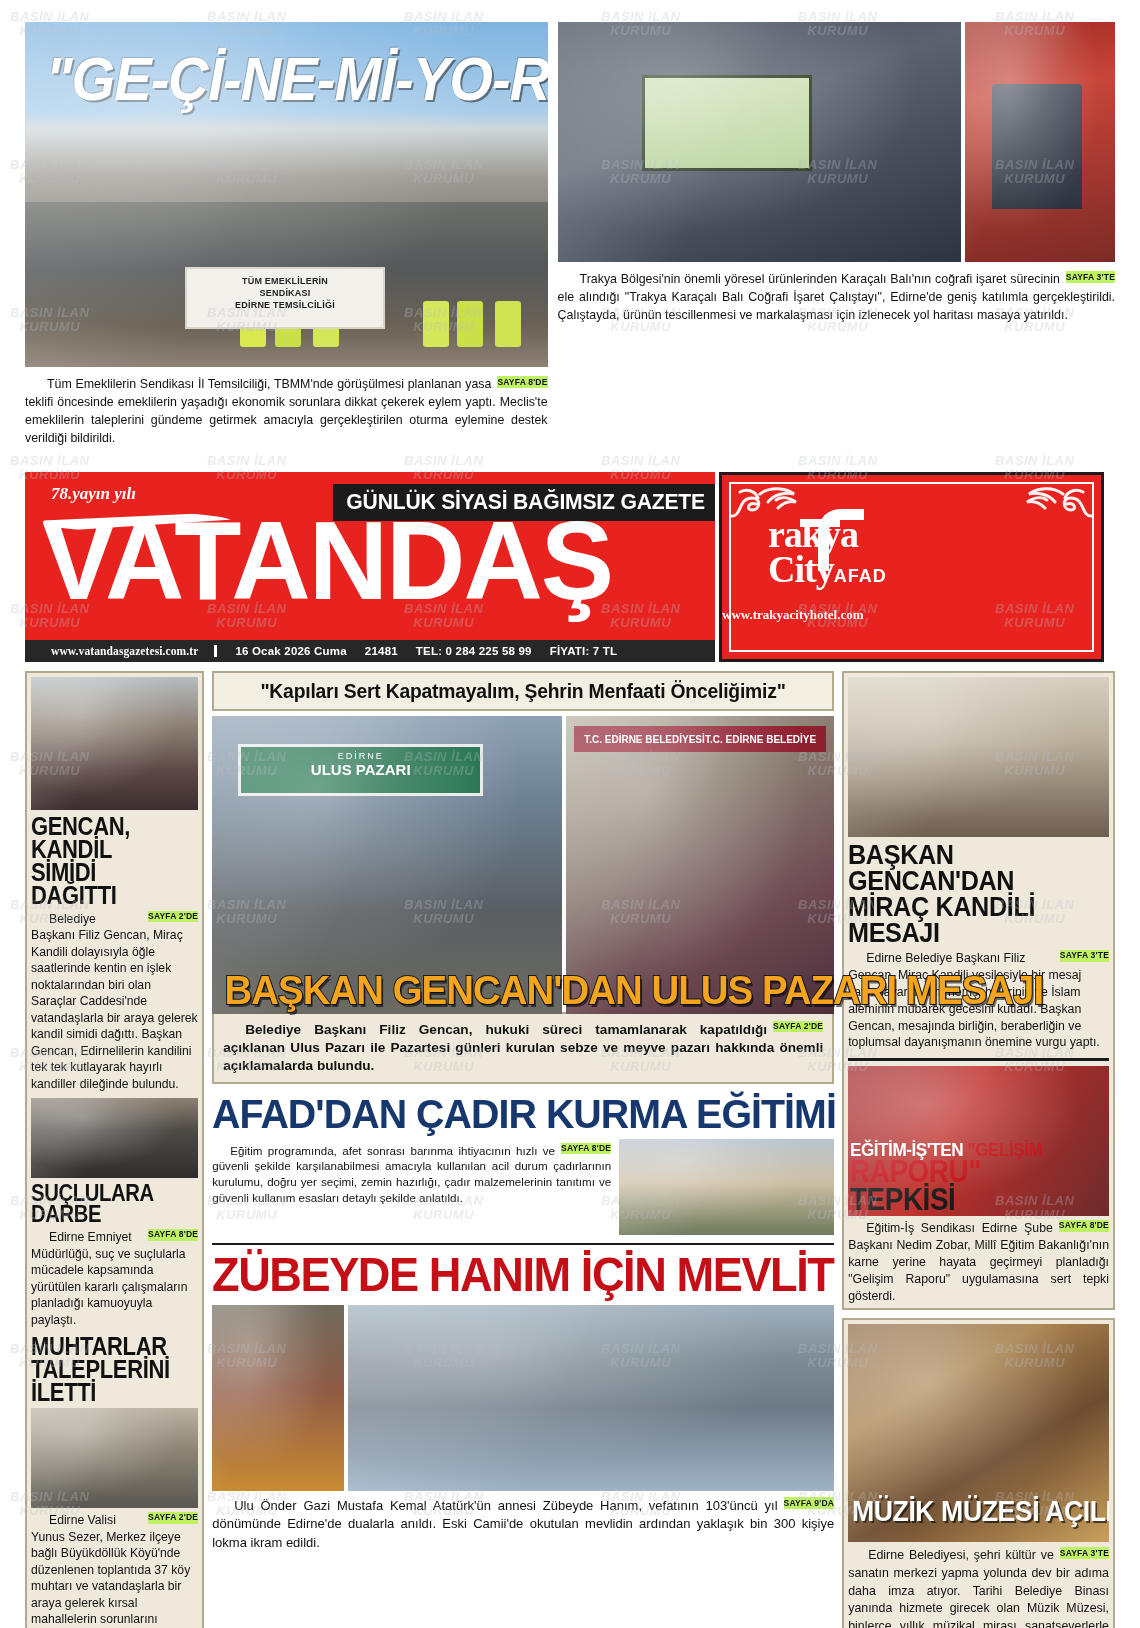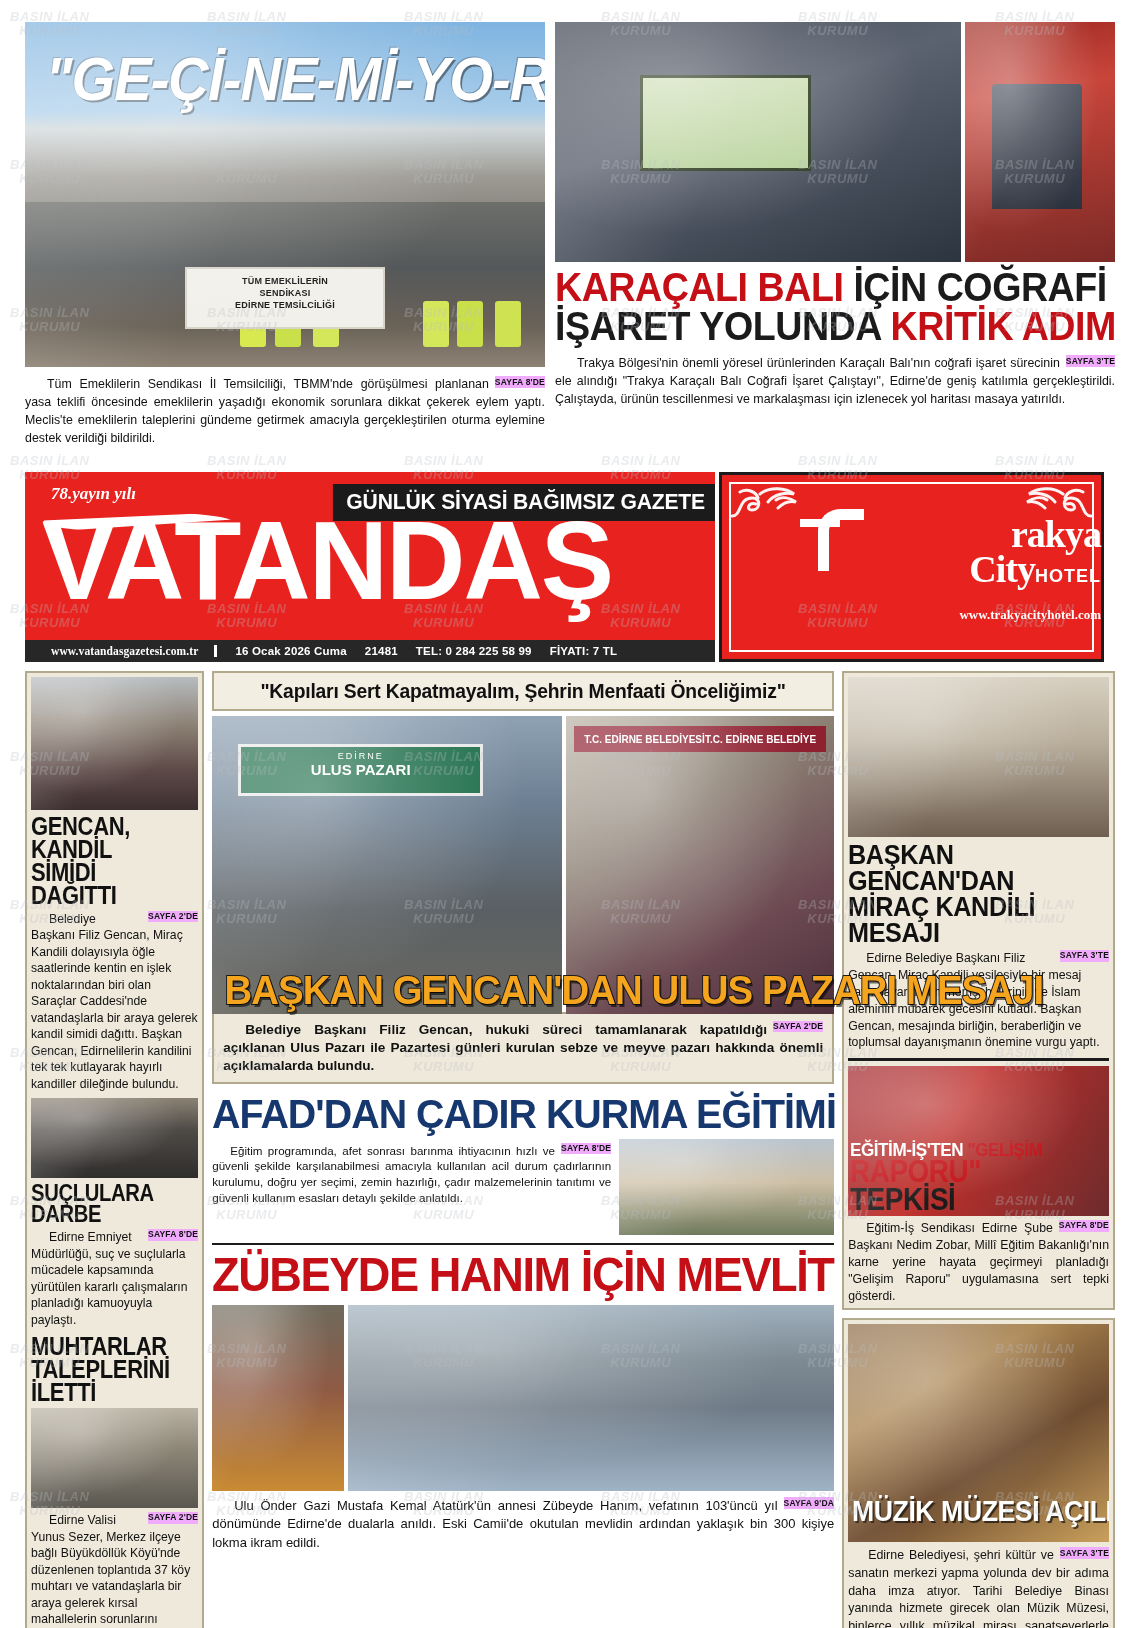--- a/index.html
+++ b/index.html
@@ -86,21 +86,21 @@
   .blk { color: #1b1b1b; }
 
   
   .lead-body {
     margin-top: 9px; font-size: 12.4px; line-height: 1.45; color: #111;
     text-align: justify; position: relative;
   }
   .lead-body .indent { display: inline-block; width: 22px; }
   .pageref {
     font-size: 8.5px; font-weight: bold; color: #111; letter-spacing: .2px;
-    background: #f0abfc; float: right; margin-left: 6px;
+    background: #bef264; float: right; margin-left: 6px;
   }
 
   
   .masthead-row { display: flex; gap: 4px; margin-top: 10px; height: 190px; }
   .mast-main { width: 690px; position: relative; }
   .mast-red { background: #e8231f; height: 168px; position: relative; overflow: hidden; }
   .yayin {
     position: absolute; left: 26px; top: 12px; color: #fff;
     font-family: "Liberation Serif", serif; font-style: italic; font-weight: bold;
     font-size: 17px;
@@ -127,21 +127,21 @@
     font-size: 11.5px; font-weight: bold; letter-spacing: .2px; margin-top: 0px;
   }
   .mast-strip .site {
     font-family: "Liberation Serif", serif; padding: 0 16px 0 26px;
     border-right: 3px solid #fff; letter-spacing: .1px;
   }
   .mast-strip .cell { padding: 0 0 0 18px; }
 
   .mast-ad {
     width: 385px; background: #e8231f; border: 3px solid #1b1b1b;
-    position: relative; color: #fff; text-align: right;
+    position: relative; color: #fff; text-align: left;
   }
   .ad-inner { position: absolute; inset: 7px; border: 2px solid #fff; }
   .orn { position: absolute; width: 70px; height: 40px; opacity: .95; }
   .orn.l { left: 8px; top: 7px; }
   .orn.r { right: 8px; top: 7px; transform: scaleX(-1); }
   .brand {
     position: absolute; left: 0; right: 0; top: 42px;
     font-weight: bold; font-size: 38px; line-height: .92; letter-spacing: -1px;
     font-family: "Liberation Serif", serif;
   }
@@ -307,28 +307,20 @@
       </div>
     </div>
 
     <div class="lead-right">
       <div class="hero-photo-right">
         <div class="photo hpr-main">
           <div class="hpr-screen"></div>
         </div>
         <div class="photo hpr-side"></div>
       </div>
-      <div class="headline-right">
-        <div class="hl-line">
-          <span class="red">KARAÇALI BALI</span><span class="blk"> İÇİN COĞRAFİ</span>
-        </div>
-        <div class="hl-line">
-          <span class="blk">İŞARET YOLUNDA </span><span class="red">KRİTİK ADIM</span>
-        </div>
-      </div>
       <div class="lead-body">
         <span class="pageref">SAYFA 3'TE</span>
         <span class="indent"></span><span>Trakya Bölgesi'nin önemli yöresel ürünlerinden Karaçalı Balı'nın coğrafi işaret sürecinin ele alındığı "Trakya Karaçalı Balı Coğrafi İşaret Çalıştayı", Edirne'de geniş katılımla gerçekleştirildi. Çalıştayda, ürünün tescillenmesi ve markalaşması için izlenecek yol haritası masaya yatırıldı.</span>
       </div>
     </div>
   </div>
 
   <div class="masthead-row">
     <div class="mast-main">
       <div class="mast-red">
@@ -351,21 +343,21 @@
       <svg class="orn l" viewBox="0 0 70 40">
         <path d="M2 34 C12 34 8 16 22 16 C32 16 30 28 22 28 C16 28 18 20 26 22 M30 12 C40 4 56 6 64 12 C56 10 44 12 38 20 M46 18 C52 14 60 16 66 20 C58 18 52 22 48 26 M10 10 C18 6 26 10 28 16" fill="none" stroke="#ffffff" stroke-width="3" stroke-linecap="round"></path>
       </svg>
       <svg class="orn r" viewBox="0 0 70 40">
         <path d="M2 34 C12 34 8 16 22 16 C32 16 30 28 22 28 C16 28 18 20 26 22 M30 12 C40 4 56 6 64 12 C56 10 44 12 38 20 M46 18 C52 14 60 16 66 20 C58 18 52 22 48 26 M10 10 C18 6 26 10 28 16" fill="none" stroke="#ffffff" stroke-width="3" stroke-linecap="round"></path>
       </svg>
       <div class="hook"></div>
       <div class="hook2"></div>
       <div class="brand">
         <div style="padding-left:46px">rakya</div>
-        <div style="padding-left:46px"><span>City</span><small>HOTEL</small></div>
+        <div style="padding-left:46px"><span>City</span><small>AFAD</small></div>
       </div>
       <div class="ad-url">www.trakyacityhotel.com</div>
     </div>
   </div>
 
   <div class="main-grid">
 
     <div class="col-left">
       <div class="boxed">
 

